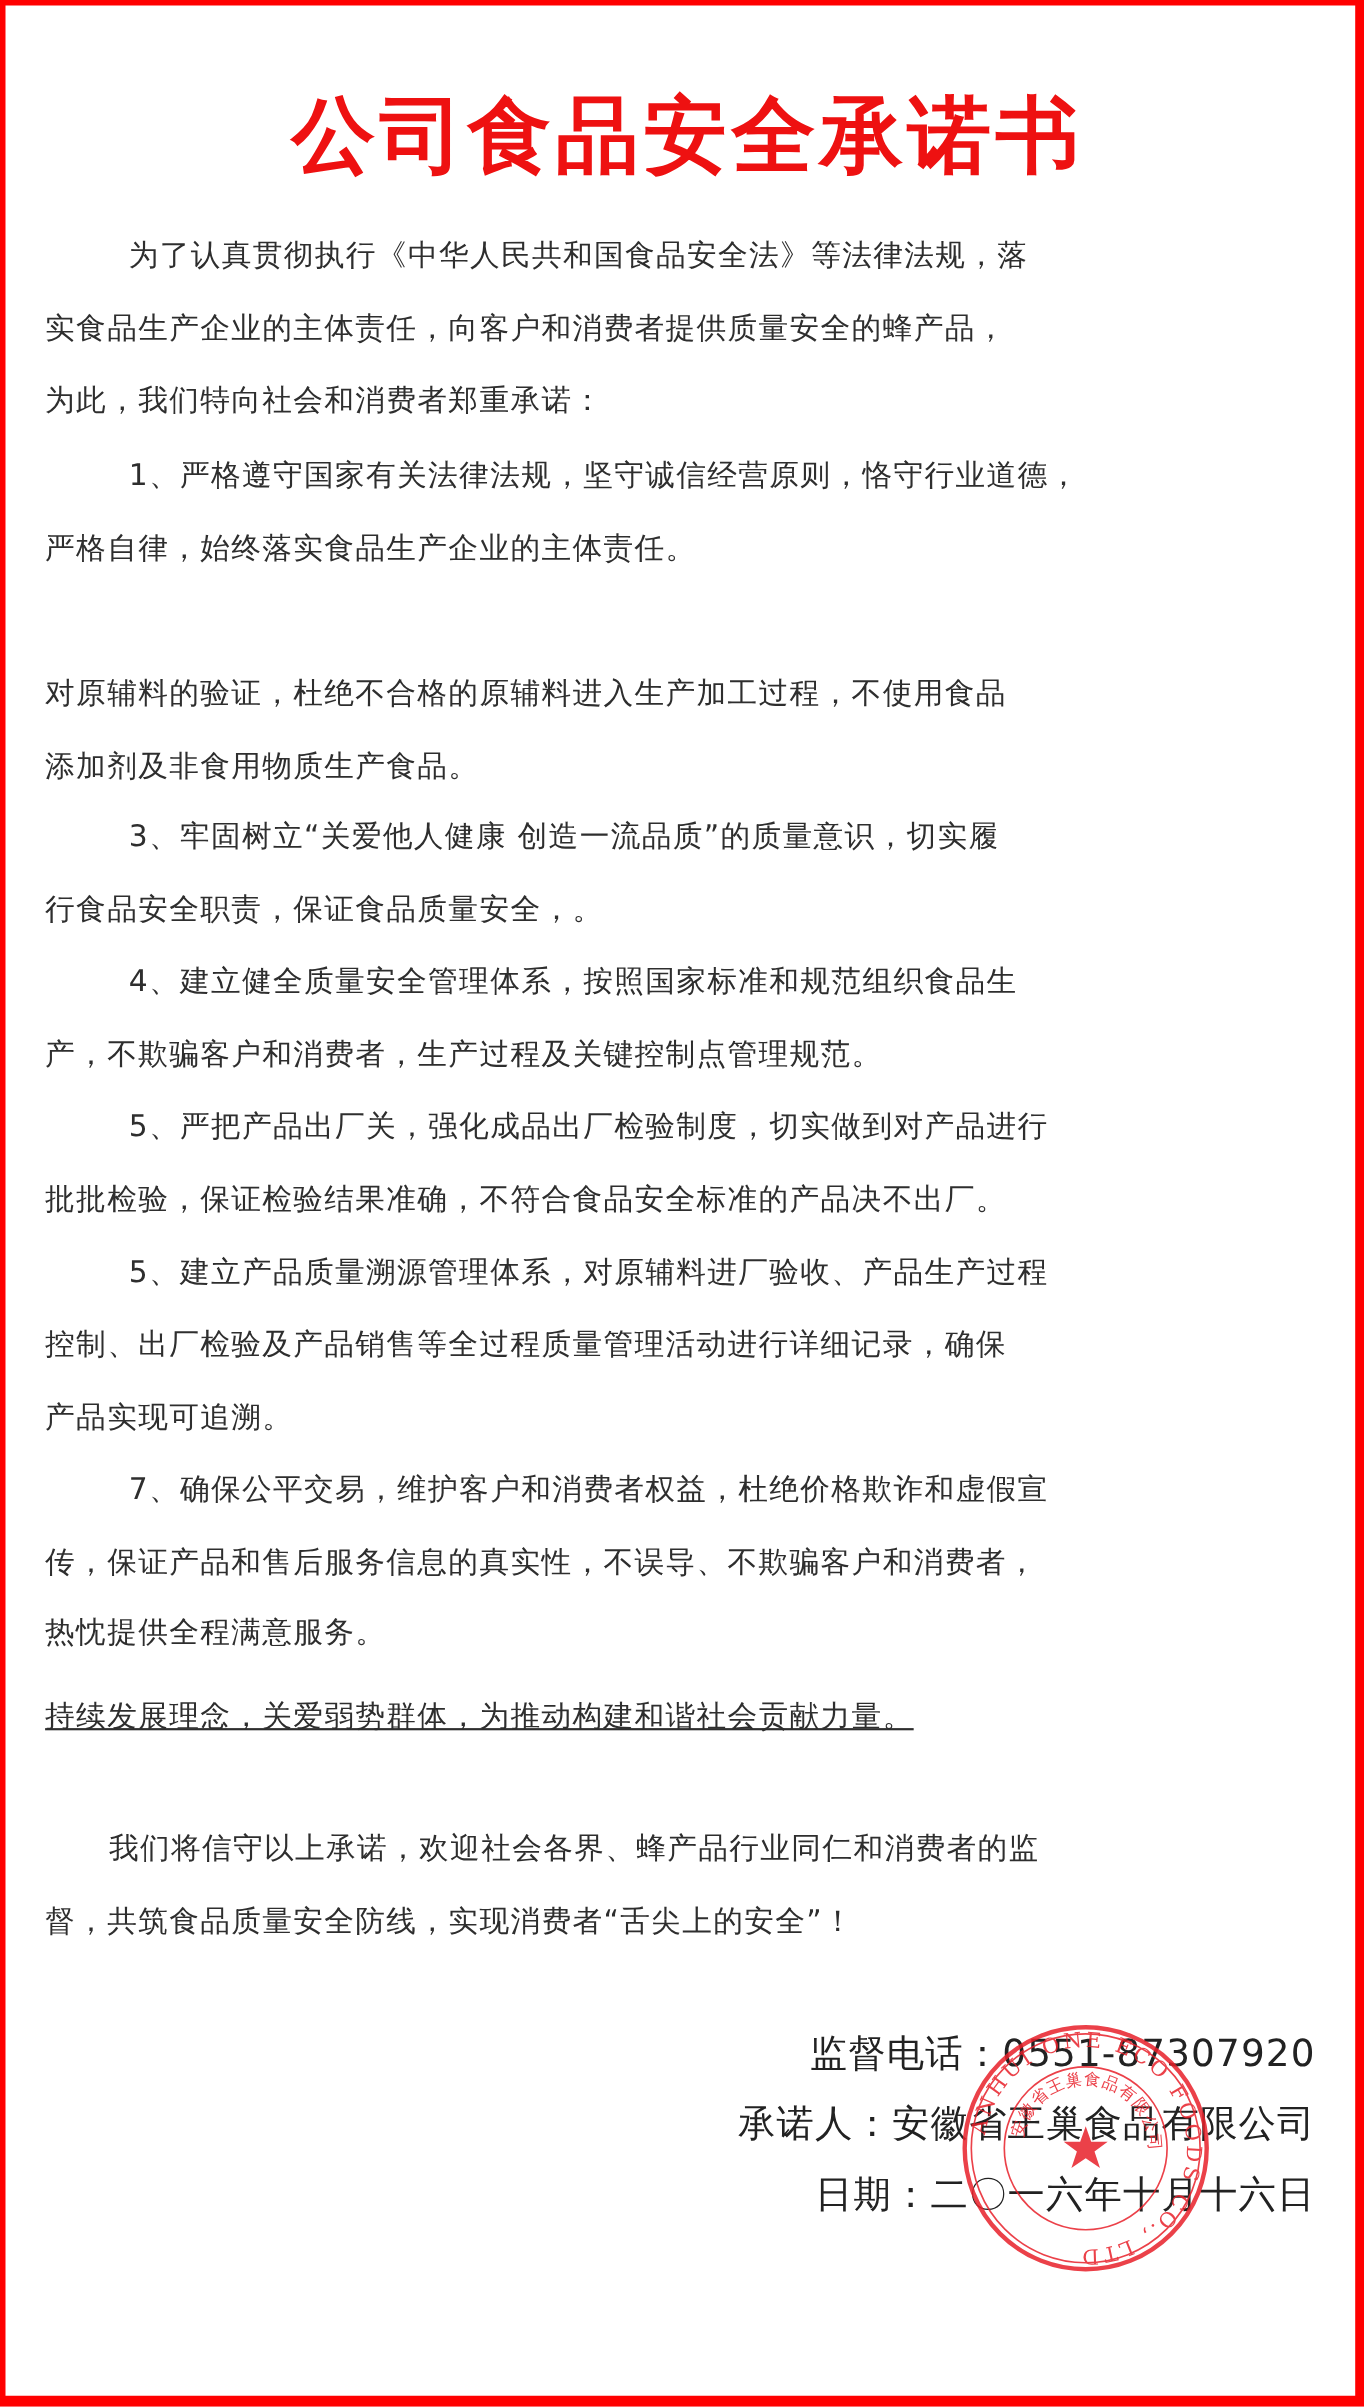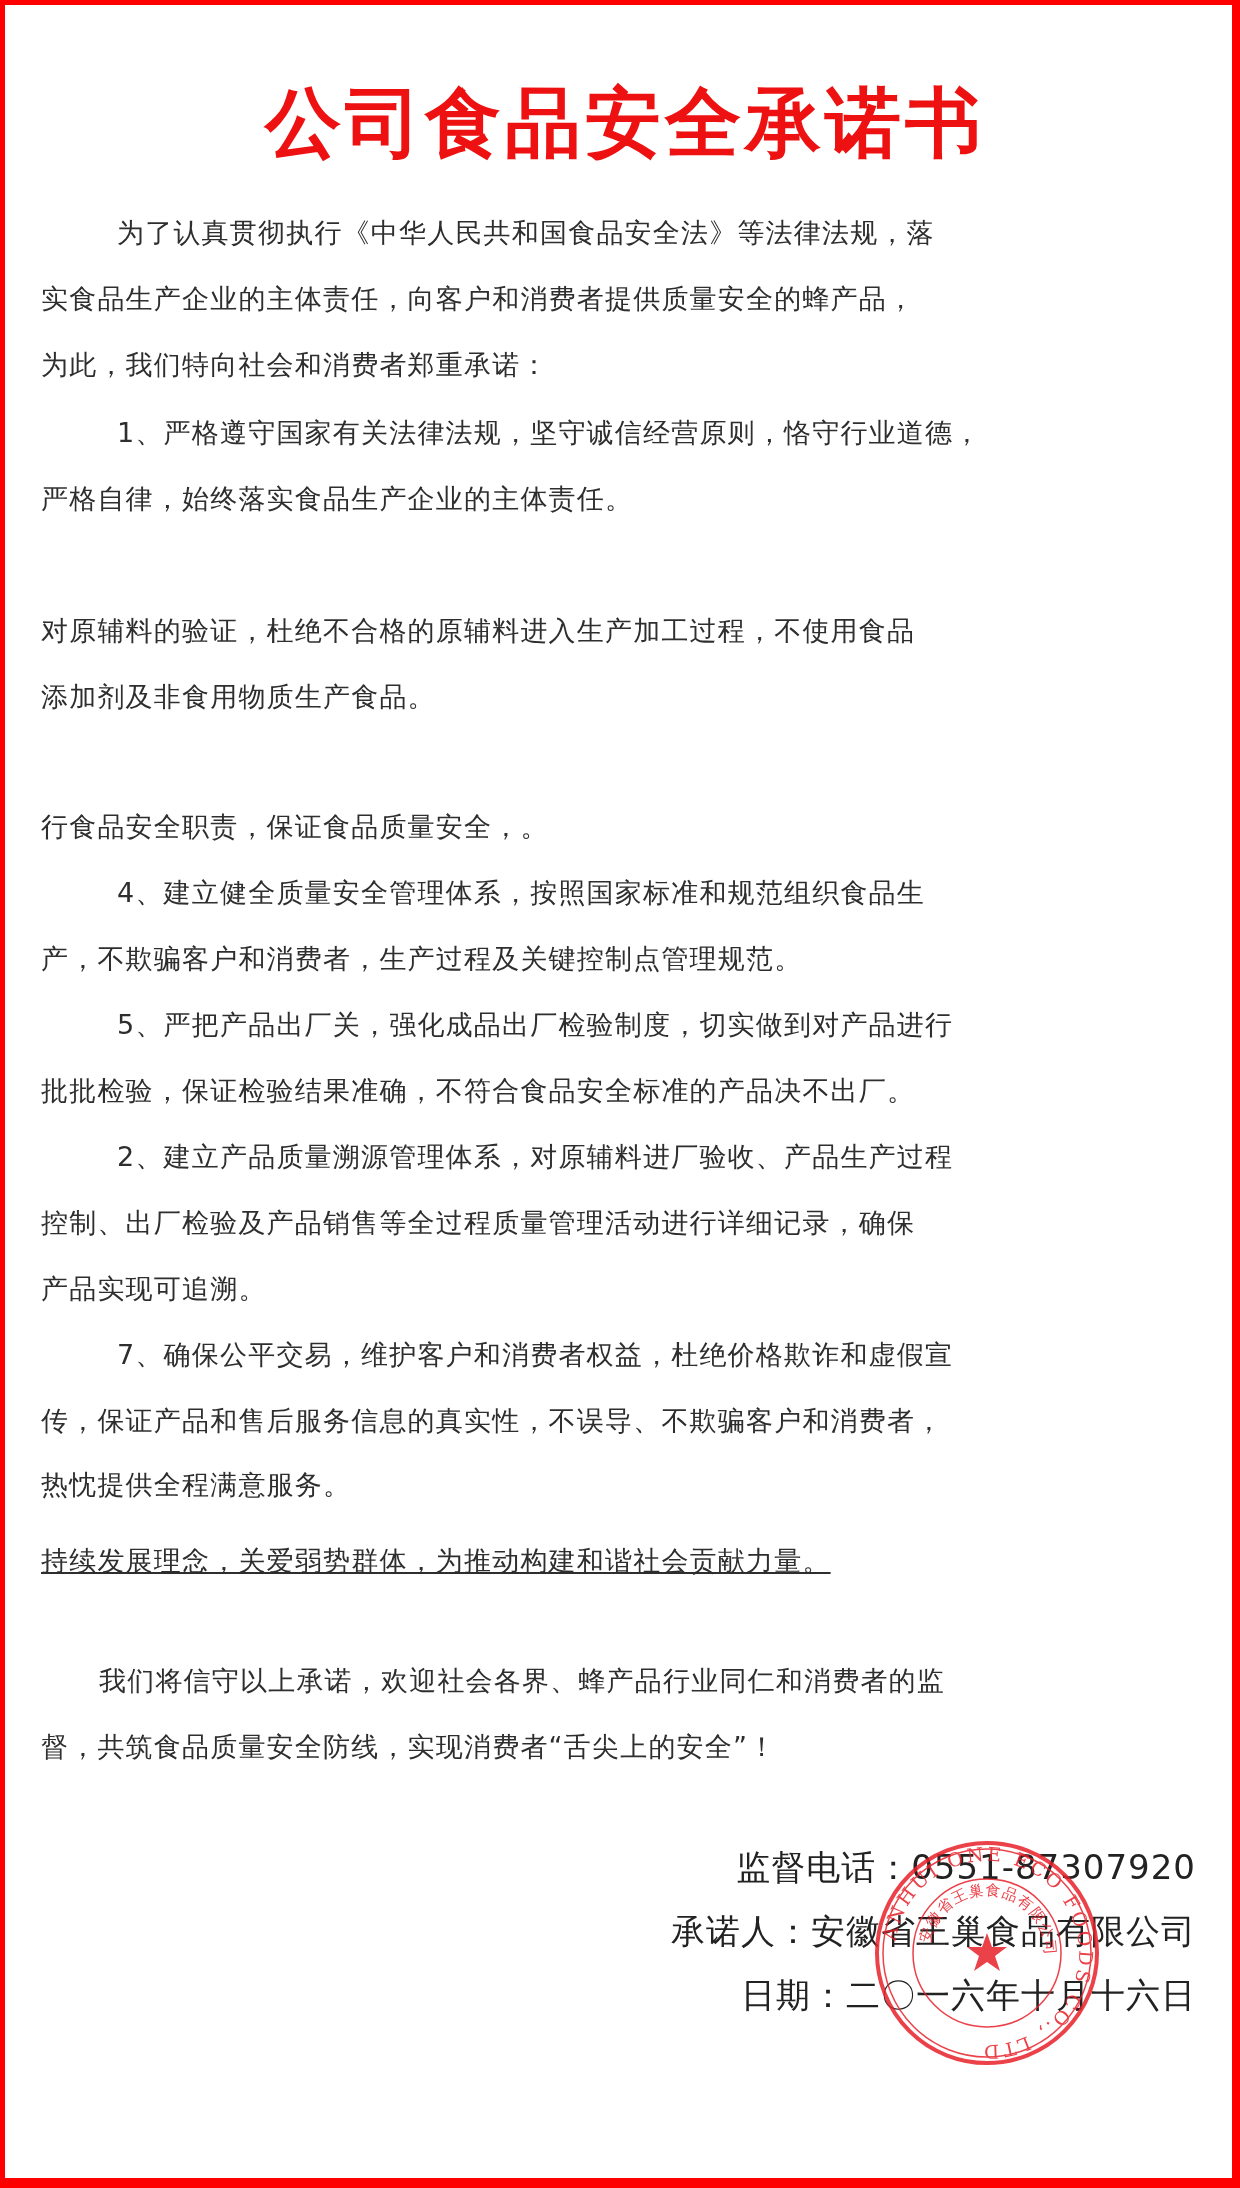--- a/index.html
+++ b/index.html
@@ -56,29 +56,30 @@
   <div class="line" style="left:112px; top:208px;">为了认真贯彻执行《中华人民共和国食品安全法》等法律法规，落</div>
   <div class="line" style="left:36px;  top:274px;">实食品生产企业的主体责任，向客户和消费者提供质量安全的蜂产品，</div>
   <div class="line" style="left:36px;  top:340px;">为此，我们特向社会和消费者郑重承诺：</div>
 
   <div class="line" style="left:112px; top:408px;">1、严格遵守国家有关法律法规，坚守诚信经营原则，恪守行业道德，</div>
   <div class="line" style="left:36px;  top:474px;">严格自律，始终落实食品生产企业的主体责任。</div>
 
   <div class="line" style="left:36px;  top:606px;">对原辅料的验证，杜绝不合格的原辅料进入生产加工过程，不使用食品</div>
   <div class="line" style="left:36px;  top:672px;">添加剂及非食用物质生产食品。</div>
 
+  <div class="line" style="left:112px; top:736px;">3、牢固树立“关爱他人健康 创造一流品质”的质量意识，切实履</div>
   <div class="line" style="left:36px;  top:802px;">行食品安全职责，保证食品质量安全，。</div>
 
   <div class="line" style="left:112px; top:868px;">4、建立健全质量安全管理体系，按照国家标准和规范组织食品生</div>
   <div class="line" style="left:36px;  top:934px;">产，不欺骗客户和消费者，生产过程及关键控制点管理规范。</div>
 
   <div class="line" style="left:112px; top:1000px;">5、严把产品出厂关，强化成品出厂检验制度，切实做到对产品进行</div>
   <div class="line" style="left:36px;  top:1066px;">批批检验，保证检验结果准确，不符合食品安全标准的产品决不出厂。</div>
 
-  <div class="line" style="left:112px; top:1132px;">2、建立产品质量溯源管理体系，对原辅料进厂验收、产品生产过程</div>
+  <div class="line" style="left:112px; top:1132px;">5、建立产品质量溯源管理体系，对原辅料进厂验收、产品生产过程</div>
   <div class="line" style="left:36px;  top:1198px;">控制、出厂检验及产品销售等全过程质量管理活动进行详细记录，确保</div>
   <div class="line" style="left:36px;  top:1264px;">产品实现可追溯。</div>
 
   <div class="line" style="left:112px; top:1330px;">7、确保公平交易，维护客户和消费者权益，杜绝价格欺诈和虚假宣</div>
   <div class="line" style="left:36px;  top:1396px;">传，保证产品和售后服务信息的真实性，不误导、不欺骗客户和消费者，</div>
   <div class="line" style="left:36px;  top:1460px;">热忱提供全程满意服务。</div>
 
   <div class="line" style="left:36px;  top:1536px;text-decoration:underline;">持续发展理念，关爱弱势群体，为推动构建和谐社会贡献力量。</div>
 
   <div class="line" style="left:36px;  top:1722px;">督，共筑食品质量安全防线，实现消费者“舌尖上的安全”！</div>

